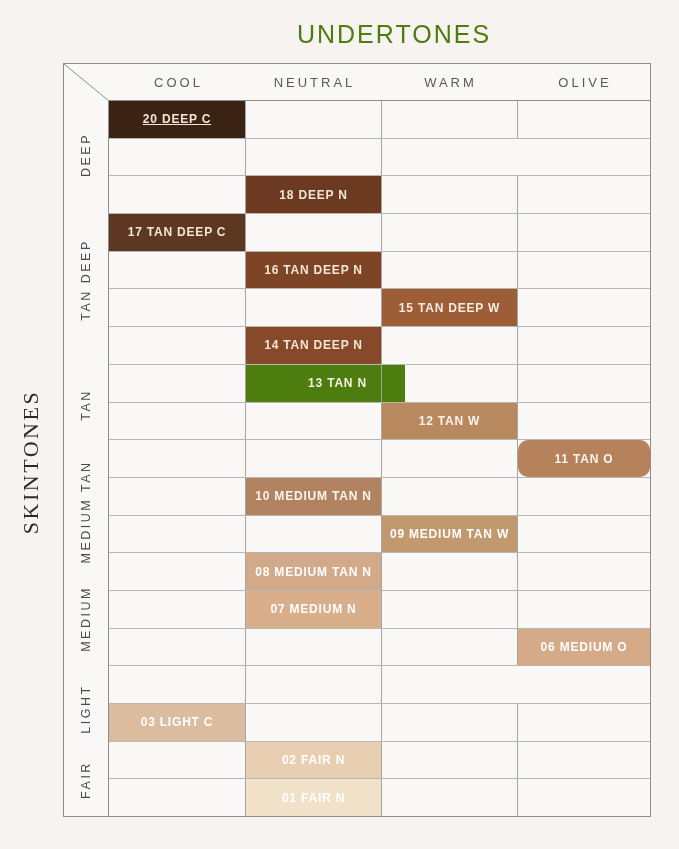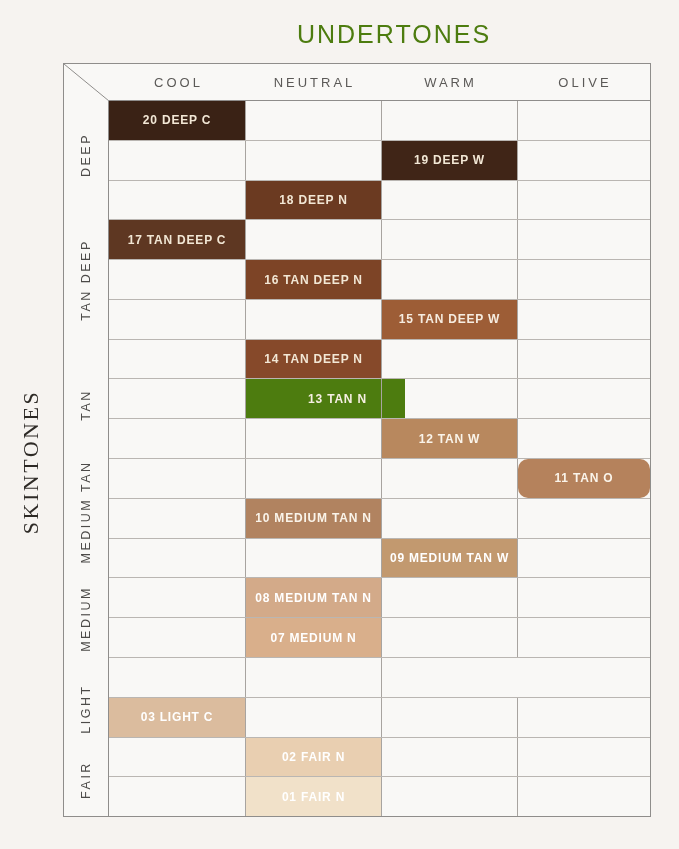--- a/index.html
+++ b/index.html
@@ -109,32 +109,29 @@
         <span class="glabel" style="top: 25%;">TAN DEEP</span>
         <span class="glabel" style="top: 42.5%;">TAN</span>
         <span class="glabel" style="top: 57.5%;">MEDIUM TAN</span>
         <span class="glabel" style="top: 72.5%;">MEDIUM</span>
         <span class="glabel" style="top: 85%;">LIGHT</span>
         <span class="glabel" style="top: 95%;">FAIR</span>
       </div>
     <div class="rows" id="rows">
         <div class="row">
           <div class="cell">
-            <div class="shade" style="background: rgb(58, 34, 21); color: rgb(242, 231, 213);">20 DEEP C</div>
-          </div>
-          <div class="cell"></div>
-          <div class="cell"></div>
-          <div class="cell"></div>
-        </div>
-        <div class="row">
-          <div class="cell"></div>
-          <div class="cell"></div>
-          <div class="cell">
-            <div class="shade" style="background: rgb(64, 37, 23); color: rgb(242, 231, 213);">19 DEEP W</div>
-          </div>
+            <div class="shade" style="background: rgb(58, 34, 21); color: rgb(242, 231, 213); text-decoration: underline;">20 DEEP C</div>
+          </div>
+          <div class="cell"></div>
+          <div class="cell"></div>
+          <div class="cell"></div>
+        </div>
+        <div class="row">
+          <div class="cell"></div>
+          <div class="cell"></div>
           <div class="cell"></div>
         </div>
         <div class="row">
           <div class="cell"></div>
           <div class="cell">
             <div class="shade" style="background: rgb(107, 58, 33); color: rgb(242, 231, 213);">18 DEEP N</div>
           </div>
           <div class="cell"></div>
           <div class="cell"></div>
         </div>
@@ -218,20 +215,28 @@
           <div class="cell"></div>
           <div class="cell"></div>
         </div>
         <div class="row">
           <div class="cell"></div>
           <div class="cell">
             <div class="shade" style="background: rgb(217, 175, 139); color: rgb(255, 255, 255);">07 MEDIUM N</div>
           </div>
           <div class="cell"></div>
           <div class="cell"></div>
+        </div>
+        <div class="row">
+          <div class="cell"></div>
+          <div class="cell"></div>
+          <div class="cell"></div>
+          <div class="cell">
+            <div class="shade" style="background: rgb(213, 170, 136); color: rgb(255, 255, 255);">06 MEDIUM O</div>
+          </div>
         </div>
         <div class="row">
           <div class="cell"></div>
           <div class="cell"></div>
           <div class="cell"></div>
         </div>
         <div class="row">
           <div class="cell">
             <div class="shade" style="background: rgb(219, 188, 158); color: rgb(255, 255, 255);">03 LIGHT C</div>
           </div>

